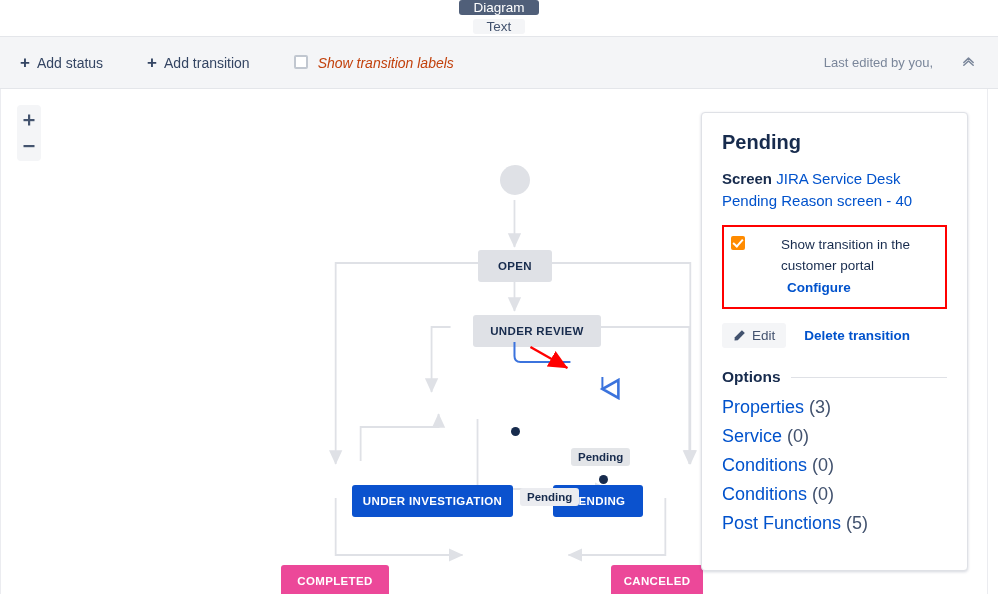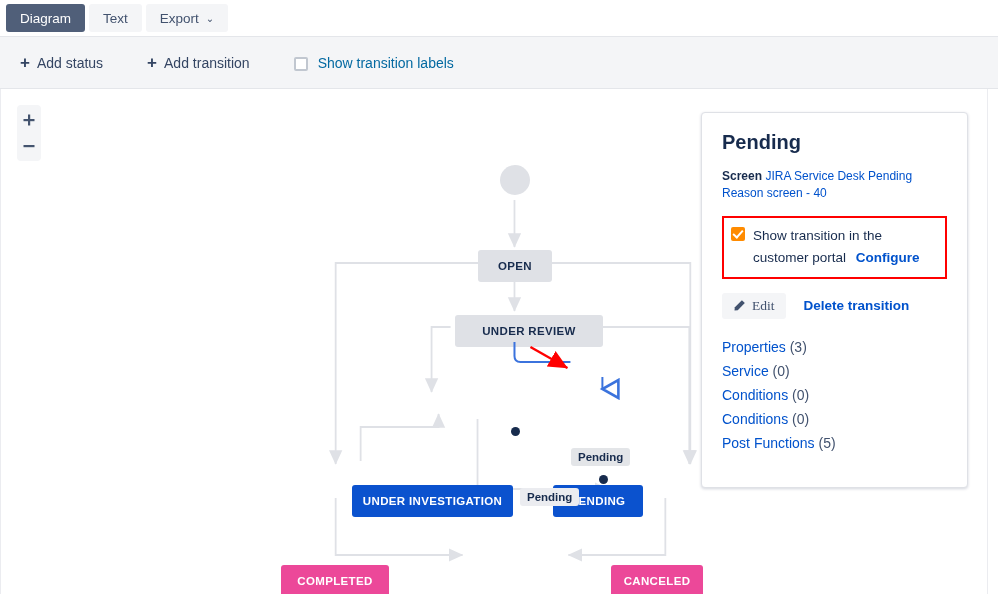--- a/index.html
+++ b/index.html
@@ -11,20 +11,21 @@
   }
 
   
   .tabbar {
     height: 36px;
     display: flex;
     align-items: center;
     gap: 4px;
     padding: 0 6px;
     background: #ffffff;
+    flex-direction: column;
   }
   .tab {
     height: 28px;
     padding: 0 14px;
     display: flex;
     align-items: center;
     font-size: 13.5px;
     border-radius: 3px;
     color: #42526E;
     background: #F4F5F7;
@@ -65,24 +66,25 @@
   }
   .tb-plus {
     font-size: 17px;
     font-weight: bold;
     margin-right: 7px;
     color: #344563;
     line-height: 1;
   }
   .tb-check-wrap {
     display: flex;
-    align-items: flex-end;
+    align-items: flex-start;
     font-size: 14px;
-    color: #0369a1;
-    cursor: pointer;
+    color: #c2410c;
+    cursor: pointer;
+    font-style: italic;
   }
   .cbox {
     width: 14px; height: 14px;
     border: 2px solid #C1C7D0;
     border-radius: 2px;
     background: #fff;
     margin-right: 10px;
     flex: none;
   }
   .tb-right {
@@ -213,33 +215,34 @@
     padding: 18px 20px 20px 20px;
     z-index: 10;
   }
   .panel-title {
     font-size: 20px;
     font-weight: bold;
     color: #172B4D;
     margin-bottom: 14px;
   }
   .screen-row {
-    font-size: 12px;
+    font-size: 15px;
     line-height: 1.45;
     margin-bottom: 13px;
   }
   .screen-lbl { font-weight: bold; color: #172B4D; }
   .lnk { color: #0052CC; cursor: pointer; }
 
   .hlbox {
     border: 2px solid #FF0000;
     padding: 7px 8px 8px 7px;
     display: flex;
     align-items: flex-start;
     margin-bottom: 14px;
+    gap: 28px;
   }
   .cbox-on {
     width: 14px; height: 14px;
     background: #FF8B00;
     border-radius: 2px;
     margin-right: 8px;
     margin-top: 2px;
     flex: none;
     position: relative;
   }
@@ -267,21 +270,20 @@
   .btn-edit {
     background: #F4F5F7;
     border-radius: 3px;
     padding: 5px 11px;
     font-size: 13.5px;
     color: #42526E;
     display: flex;
     align-items: center;
     gap: 6px;
     cursor: pointer;
-    font-family: Liberation Serif, serif;
   }
   .btn-edit svg { display: block; }
   .del-lnk {
     font-size: 13.5px;
     color: #0052CC;
     font-weight: bold;
     cursor: pointer;
   }
 
   .opt-head {
@@ -295,21 +297,21 @@
     font-weight: bold;
     color: #172B4D;
     white-space: nowrap;
   }
   .opt-rule {
     flex: 1;
     height: 1px;
     background: #DFE1E6;
   }
   .opt-item {
-    font-size: 14px;
+    font-size: 18px;
     margin-bottom: 8px;
     color: #42526E;
   }
   .opt-item .lnk { font-weight: normal; }
   .opt-count { color: #42526E; }
 
   .rightstrip {
     position: absolute;
     right: 0; top: 89px;
     width: 11px; height: 505px;
@@ -339,20 +341,29 @@
     <span class="tb-plus">+</span>
     <span>Add status</span>
   </div>
   <div class="tb-action">
     <span class="tb-plus">+</span>
     <span>Add transition</span>
   </div>
   <div class="tb-check-wrap">
     <span class="cbox"></span>
     <span>Show transition labels</span>
+  </div>
+  <div class="tb-right">
+    <span class="tb-meta">Last edited by you,</span>
+    <span class="chev-up">
+      <svg width="15" height="15" viewBox="0 0 16 16" aria-hidden="true">
+        <path d="M3 9 L8 4.4 L13 9" fill="none" stroke="#7A869A" stroke-width="1.6" stroke-linecap="round" stroke-linejoin="round"></path>
+        <path d="M3 12 L8 7.4 L13 12" fill="none" stroke="#7A869A" stroke-width="1.6" stroke-linecap="round" stroke-linejoin="round"></path>
+      </svg>
+    </span>
   </div>
 </div>
 
 <div class="canvas">
 
   <div class="zoomctl">
     <div class="zbtn">
       <svg width="14" height="14" viewBox="0 0 14 14" aria-hidden="true">
         <rect x="6" y="1.5" width="2.2" height="11" fill="#44546F"></rect>
         <rect x="1.5" y="6" width="11" height="2.2" fill="#44546F"></rect>
@@ -394,21 +405,21 @@
     <path d="M335,409 L335,466 L462,466" stroke="#DFE1E6" stroke-width="1.8" fill="none" marker-end="url(#ah)"></path>
 
     <path d="M665,409 L665,466 L568,466" stroke="#DFE1E6" stroke-width="1.8" fill="none" marker-end="url(#ah)"></path>
   </svg>
 
   <div class="startdot" style="left:499px; top:76px;"></div>
 
   <div class="node grey" style="left:477px; top:161px; width:74px;">
       <span>OPEN</span>
     </div>
-  <div class="node grey" style="left:454px; top:226px; width:148px;">
+  <div class="node grey" style="left:472px; top:226px; width:128px;">
       <span>UNDER REVIEW</span>
     </div>
   <div class="node blue" style="left:351px; top:396px; width:161px;text-align:center;">
       <span>UNDER INVESTIGATION</span>
     </div>
   <div class="node blue" style="left:552px; top:396px; width:90px;">
       <span>PENDING</span>
     </div>
   <div class="node green" style="left:280px; top:476px; width:108px;">
       <span>COMPLETED</span>
@@ -464,20 +475,24 @@
     <div class="btnrow">
       <div class="btn-edit">
         <svg width="13" height="13" viewBox="0 0 14 14" aria-hidden="true">
           <path d="M9.6 1.3 L12.7 4.4 L5.1 12 L1.6 12.4 L2 8.9 Z" fill="#42526E"></path>
         </svg>
         <span>Edit</span>
       </div>
       <span class="del-lnk">Delete transition</span>
     </div>
 
+    <div class="opt-head">
+      <span class="opt-head-txt">Options</span>
+      <span class="opt-rule"></span>
+    </div>
 
     <div class="opt-item">
       <span class="lnk">Properties</span>
       <span class="opt-count">(3)</span>
     </div>
     <div class="opt-item">
       <span class="lnk">Service</span>
       <span class="opt-count">(0)</span>
     </div>
     <div class="opt-item">

